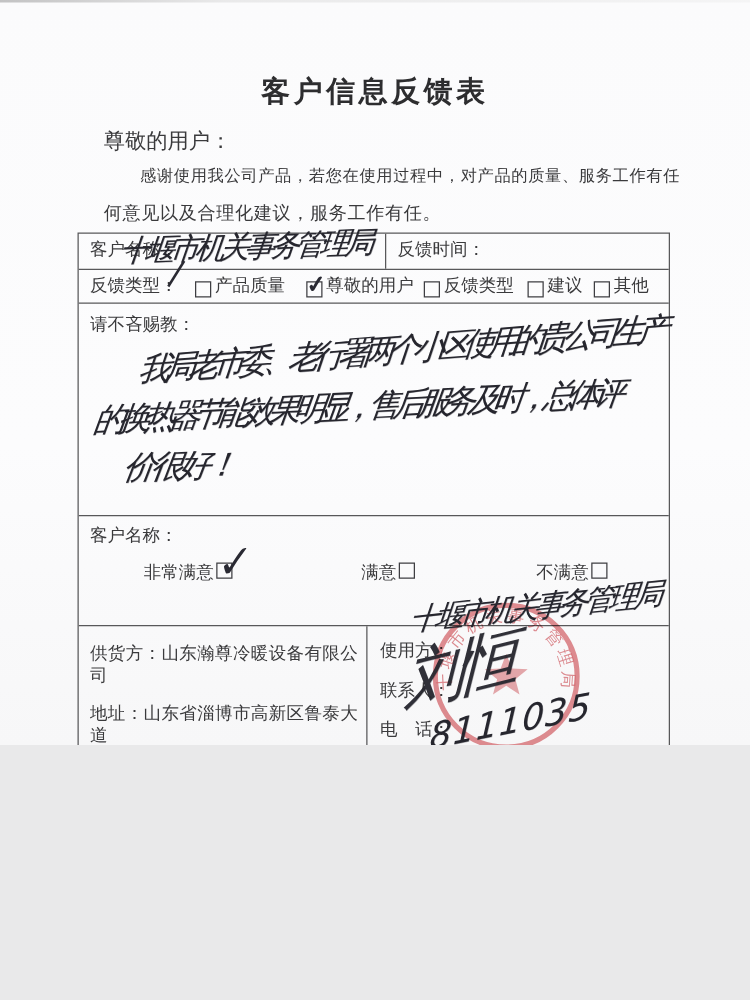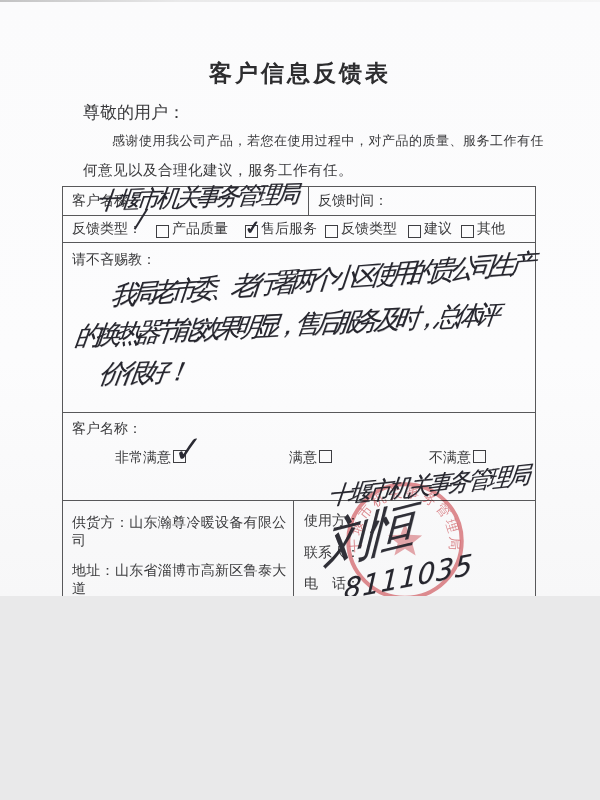--- a/index.html
+++ b/index.html
@@ -71,21 +71,21 @@
     </div>
 
     <div class="row r2">
       <span>反馈类型：</span>
       <span class="cbi" style="margin-left:14px">
         <span class="cb"></span>
         <span>产品质量</span>
       </span>
       <span class="cbi" style="margin-left:17px">
         <span class="cb checked"></span>
-        <span>售后服务</span>
+        <span>尊敬的用户</span>
       </span>
       <span class="cbi" style="margin-left:8px">
         <span class="cb"></span>
         <span>反馈类型</span>
       </span>
       <span class="cbi" style="margin-left:11px">
         <span class="cb"></span>
         <span>建议</span>
       </span>
       <span class="cbi" style="margin-left:9px">

